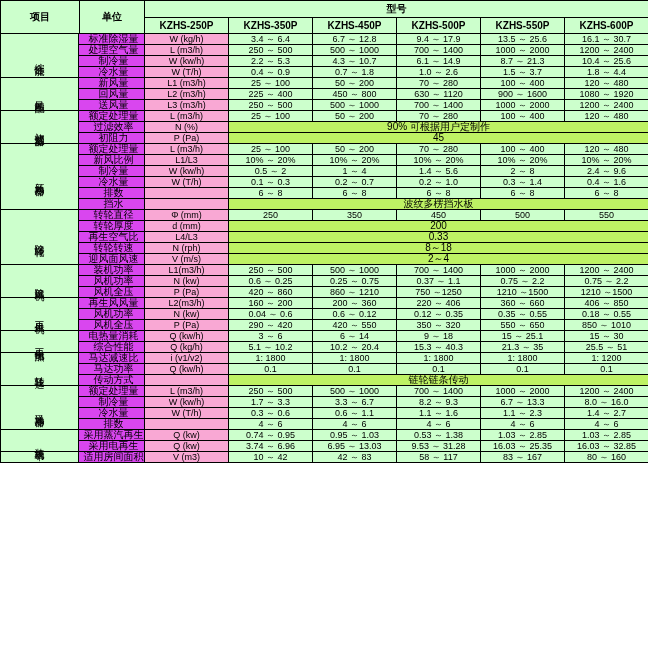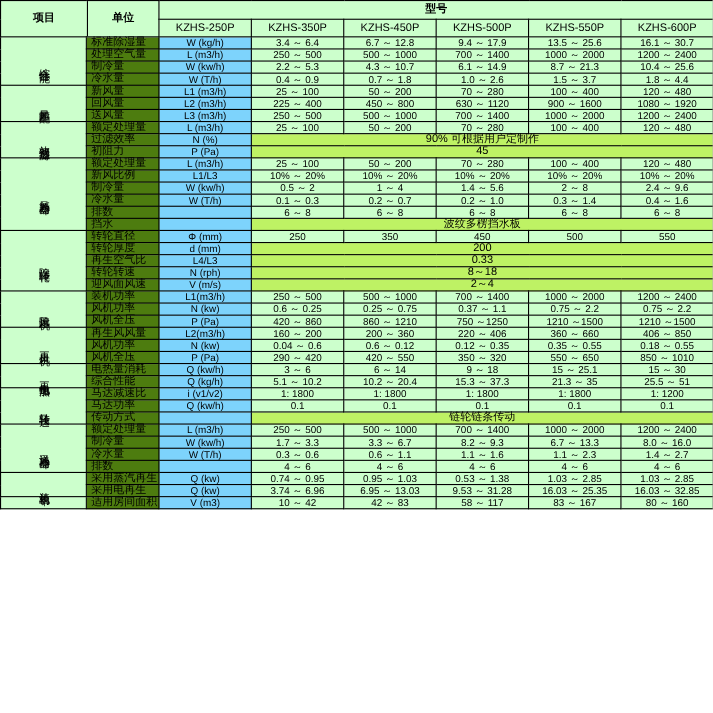--- a/index.html
+++ b/index.html
@@ -2,24 +2,24 @@
 <html><head>
 <meta charset="utf-8">
 <style>
   html,body{margin:0;padding:0;background:#ffffff;}
   body{font-family:"Liberation Sans","DejaVu Sans",sans-serif;}
   #sheet{width:648px;height:648px;overflow:hidden;position:relative;background:#ffffff;}
   table{border-collapse:collapse;width:648px;table-layout:fixed;}
   td,th{border:1px solid #000000;font-size:9px;line-height:10px;padding:0;text-align:center;vertical-align:middle;color:#000000;background:#ccffcc;}
   .grp{background:#ccffcc;font-weight:normal;font-size:10px;letter-spacing:0px;width:22px;}
   .grp span{display:inline-block;line-height:11px;}
-  .item{background:#4d7c0f;text-align:left;padding-left:4px;font-size:10px;}
-  .unit{background:#7dd3fc;font-size:9px;}
+  .item{background:#d946ef;text-align:center;padding-left:4px;font-size:10px;}
+  .unit{background:#f9a8d4;font-size:9px;}
   .hdr{background:#ccffcc;font-weight:bold;font-size:10px;height:16px;}
-  .hdr2{background:#ccffcc;font-weight:normal;font-size:10px;}
+  .hdr2{background:#ccffcc;font-weight:bold;font-size:10px;}
   .val{background:#ccffcc;font-size:9px;white-space:nowrap;}
   .wide{background:#bef264;font-size:10px;}
   .vert{writing-mode:vertical-rl;text-orientation:upright;letter-spacing:1px;display:inline-block;font-size:10px;line-height:12px;}
   col.c0{width:78px}
   col.c1{width:66px}
   col.cm{width:84px}
 </style>
 </head>
 <body>
 
@@ -304,21 +304,21 @@
           <td class="val">9  ～  18</td>
           <td class="val">15  ～ 25.1</td>
           <td class="val">15  ～  30</td>
           <td class="val">15  ～  30</td>
         </tr>
         <tr>
           <td class="item">综合性能</td>
           <td class="unit">Q (kg/h)</td>
           <td class="val">5.1 ～ 10.2</td>
           <td class="val">10.2 ～ 20.4</td>
-          <td class="val">15.3 ～ 37.3</td>
+          <td class="val">15.3 ～ 40.3</td>
           <td class="val">21.3 ～ 35</td>
           <td class="val">25.5 ～  51</td>
           <td class="val">25.5 ～  51</td>
         </tr>
         <tr>
           <td class="grp" rowspan="3"><span class="vert">转轮马达</span></td>
           <td class="item">马达减速比</td>
           <td class="unit">i (v1/v2)</td>
           <td class="val">1: 1800</td>
           <td class="val">1: 1800</td>

